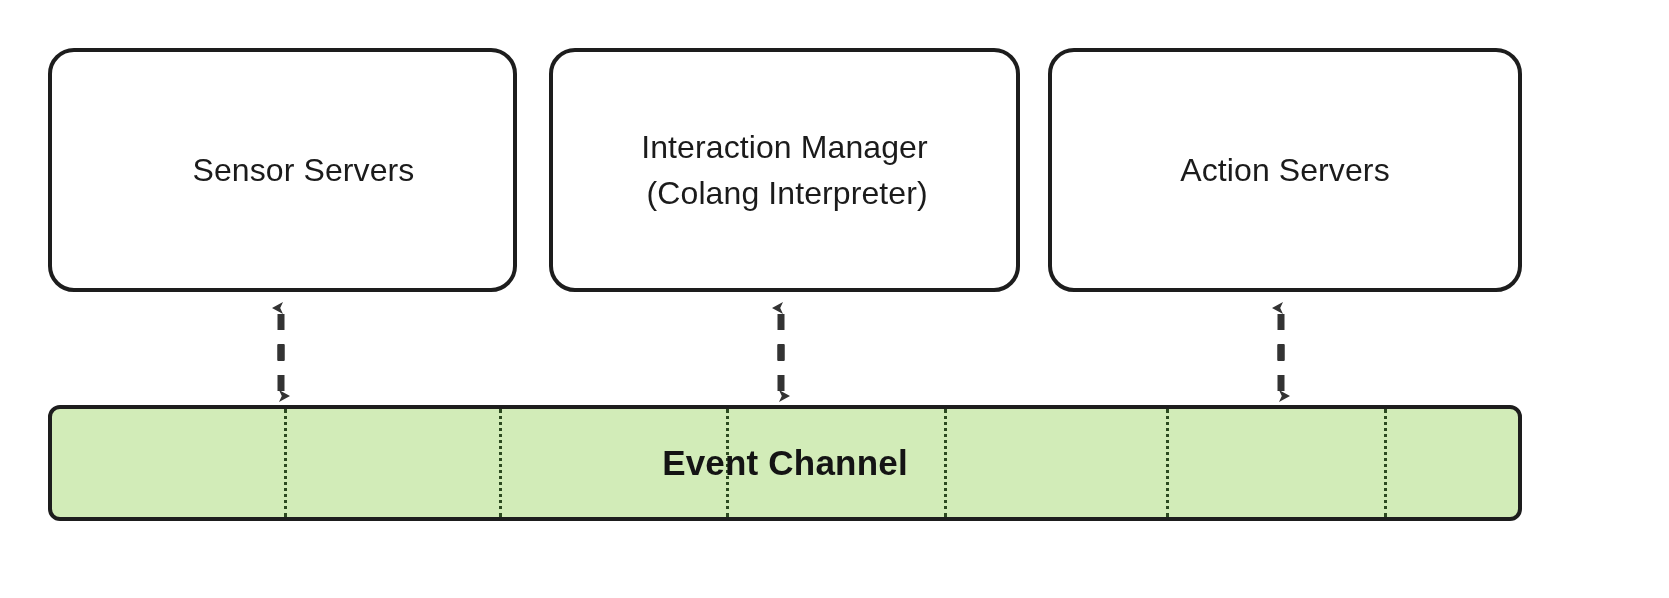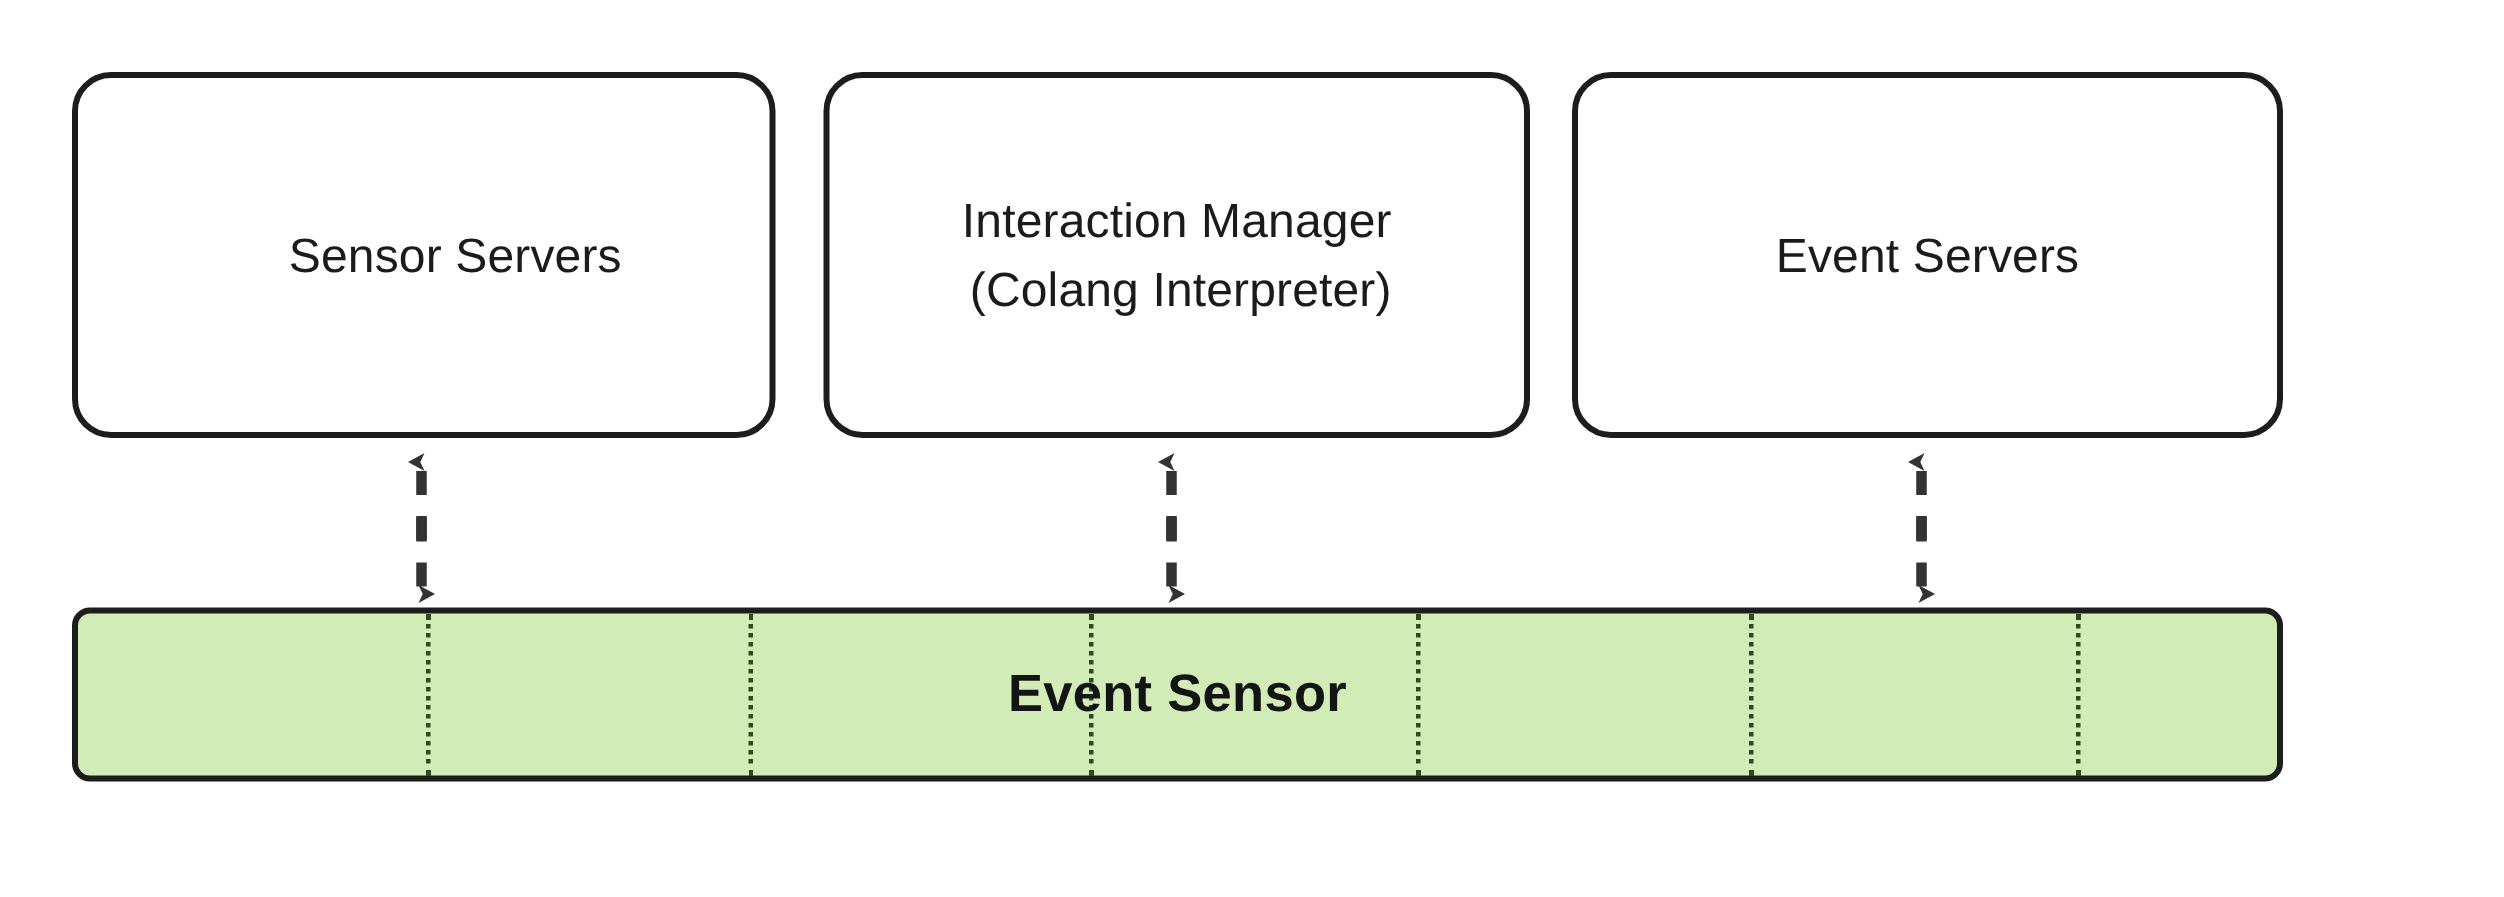--- a/index.html
+++ b/index.html
@@ -132,26 +132,26 @@
   <div class="node-box" id="box-sensor-servers">
     <span class="node-label">Sensor Servers</span>
   </div>
 
   <div class="node-box" id="box-interaction-manager">
     <span class="node-label">Interaction Manager
 (Colang Interpreter)</span>
   </div>
 
   <div class="node-box" id="box-action-servers">
-    <span class="node-label">Event Servers</span>
+    <span class="node-label">Action Servers</span>
   </div>
 
   <div id="channel-bar">
     <div id="channel-ticks"></div>
-    <span id="channel-label">Event Sensor</span>
+    <span id="channel-label">Event Channel</span>
   <div class="bar-tick" style="left: 232px; border-left-color: rgb(44, 74, 32);"></div>
       <div class="bar-tick" style="left: 447px; border-left-color: rgb(44, 74, 32);"></div>
       <div class="bar-tick" style="left: 674px; border-left-color: rgb(44, 74, 32);"></div>
       <div class="bar-tick" style="left: 892px; border-left-color: rgb(44, 74, 32);"></div>
       <div class="bar-tick" style="left: 1114px; border-left-color: rgb(44, 74, 32);"></div>
       <div class="bar-tick" style="left: 1332px; border-left-color: rgb(44, 74, 32);"></div>
     </div>
 
 </div>
 

